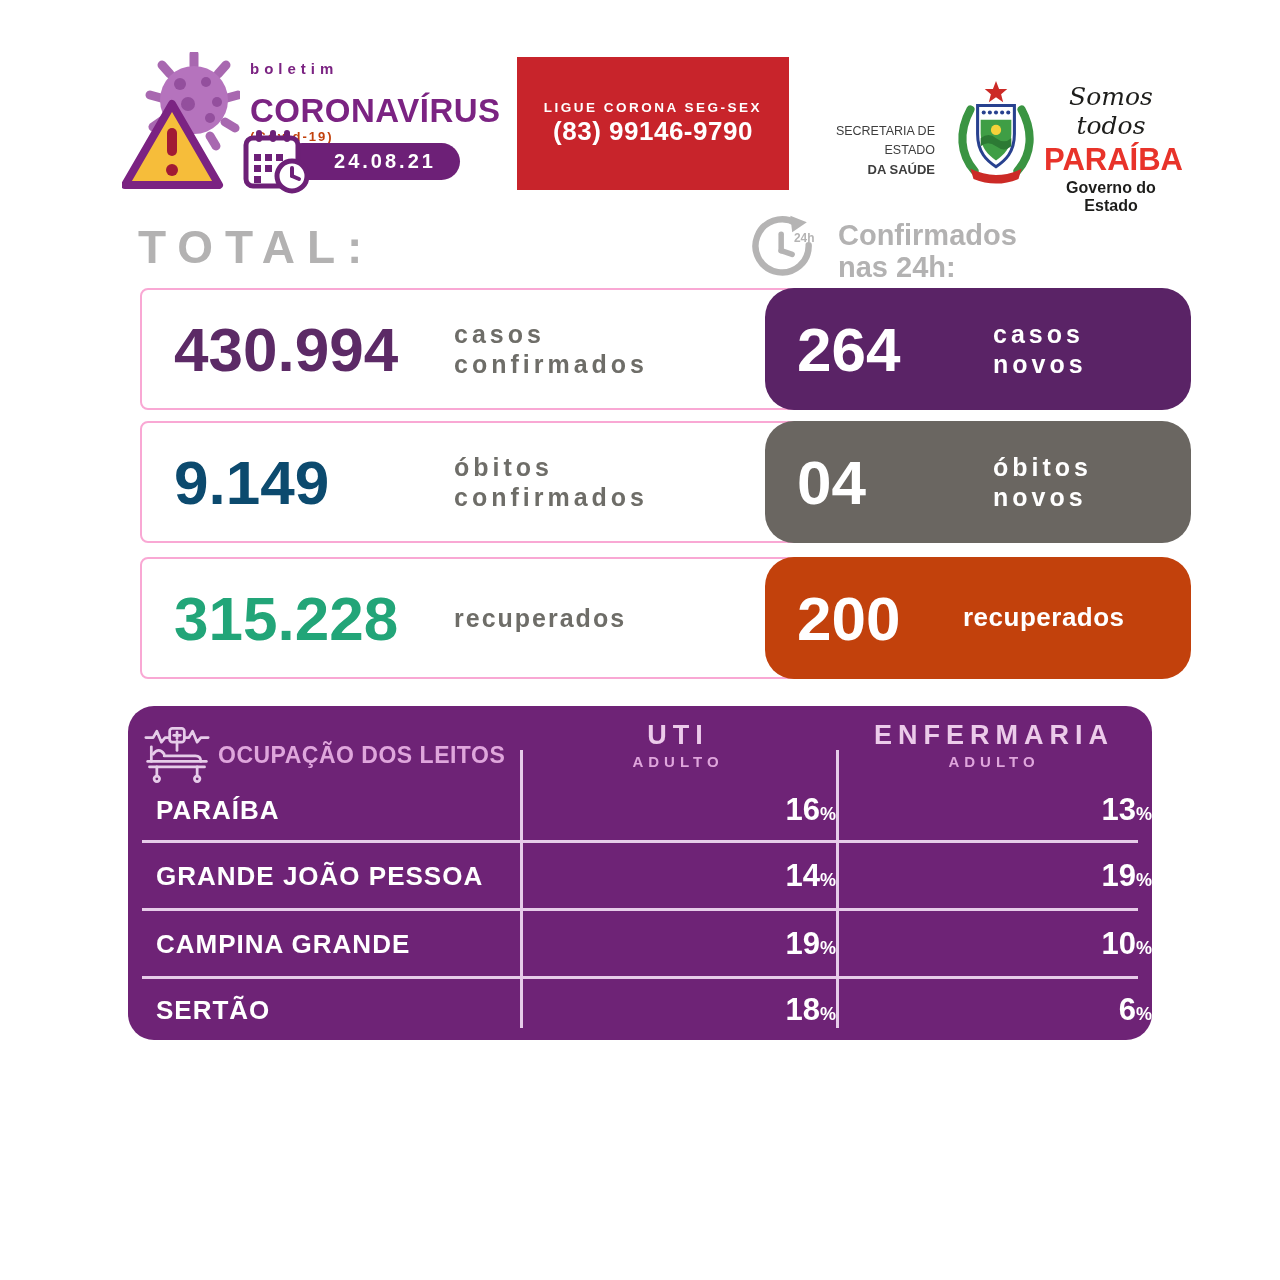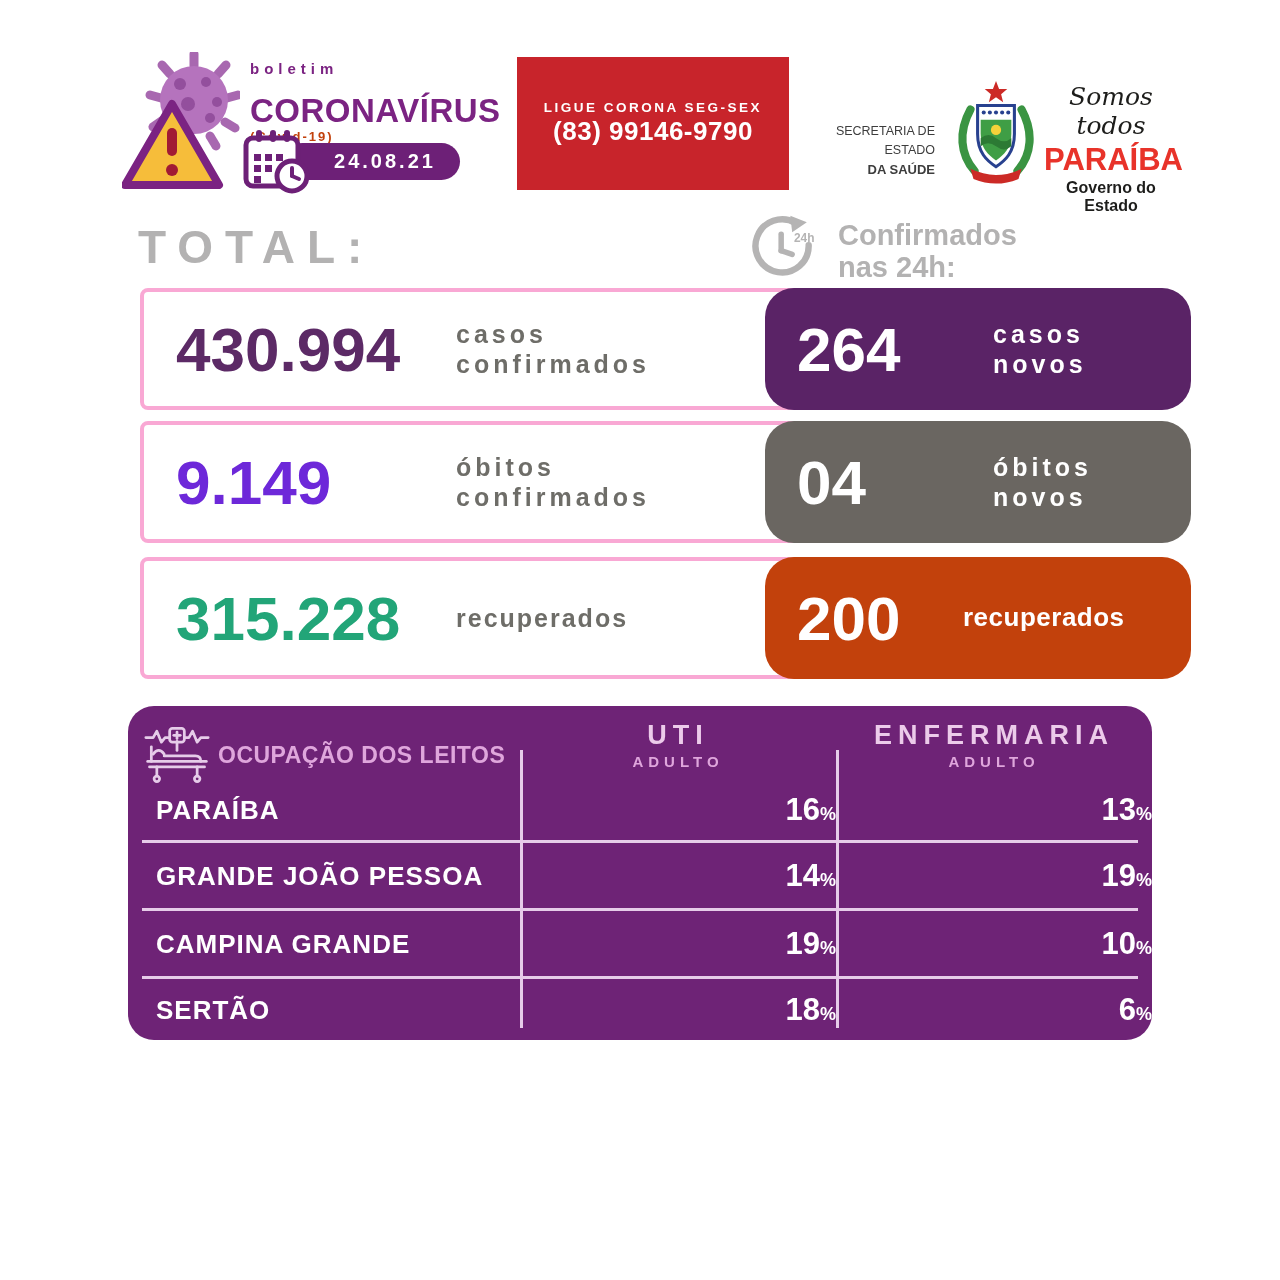--- a/index.html
+++ b/index.html
@@ -31,21 +31,21 @@
   .gov .paraiba { font-size:31px; font-weight:bold; color:#e8332a; margin-top:2px; }
   .gov .governo { font-size:16px; font-weight:bold; color:#1d1d1b; margin-top:1px; }
 
   
   .total-heading { left:138px; top:220px; font-size:46px; font-weight:bold; color:#b3b2b2; letter-spacing:12px; }
   .h24-icon { left:750px; top:214px; width:66px; height:66px; }
   .h24-heading { left:838px; top:220px; font-size:29px; font-weight:bold; color:#b3b2b2; line-height:1.1; }
 
   
   .card-left { position:absolute; left:140px; width:686px; height:122px; background:#fff;
-               border:4px solid #f9a8d4; border-radius:8px; box-sizing:border-box; }
+               border:2px solid #f9a8d4; border-radius:8px; box-sizing:border-box; }
   .big-num { position:absolute; left:32px; top:50%; transform:translateY(-50%);
              font-size:62px; font-weight:bold; }
   .card-label { position:absolute; left:312px; top:50%; transform:translateY(-50%);
                 font-size:25px; font-weight:bold; color:#6e6d68; letter-spacing:4px;
                 line-height:1.2; display:flex; flex-direction:column; }
   .card-right { position:absolute; left:765px; width:426px; height:122px; border-radius:29px; color:#fff; }
   .big-num-r { position:absolute; left:32px; top:50%; transform:translateY(-50%);
                font-size:62px; font-weight:bold; }
   .label-r { position:absolute; left:228px; top:50%; transform:translateY(-50%);
              font-size:25px; font-weight:bold; letter-spacing:4px; line-height:1.2;
@@ -187,21 +187,21 @@
   </div>
 
   <div class="card-left" style="top:288px">
     <div class="big-num" style="color: rgb(92, 42, 102);">430.994</div>
     <div class="card-label">
       <span>casos</span>
       <span>confirmados</span>
     </div>
   </div>
   <div class="card-left" style="top:421px">
-    <div class="big-num" style="color: #6d28d9;">9.149</div>
+    <div class="big-num" style="color: #0c4a6e;">9.149</div>
     <div class="card-label">
       <span>óbitos</span>
       <span>confirmados</span>
     </div>
   </div>
   <div class="card-left" style="top:557px">
     <div class="big-num" style="color: rgb(34, 165, 120);">315.228</div>
     <div class="card-label" style="letter-spacing:2px">
       <span>recuperados</span>
       <span></span>

